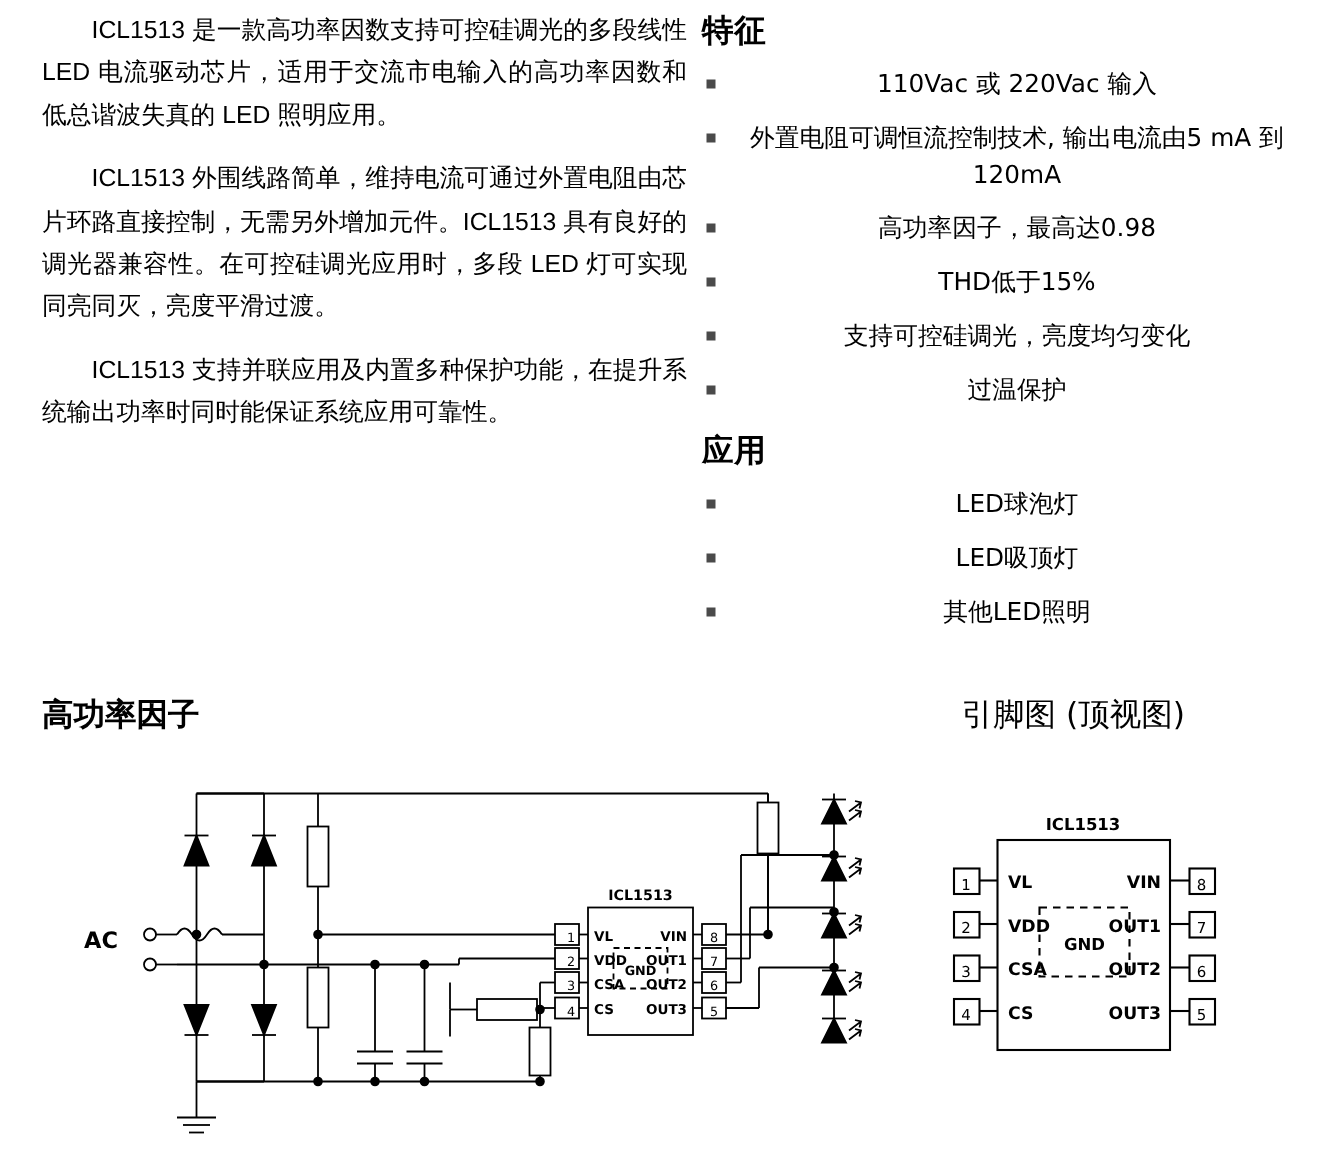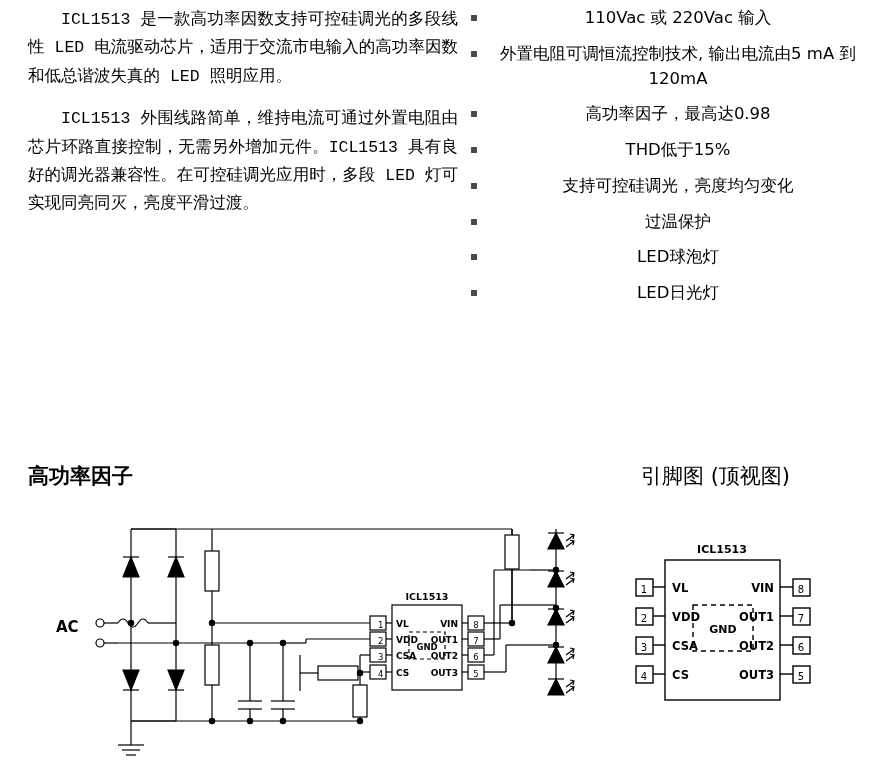--- a/index.html
+++ b/index.html
@@ -42,21 +42,21 @@
   }
   h2.section-title.second {
     margin-top: 14px;
   }
   p.para {
     font-size: 16.5px;
     line-height: 1.72;
     margin: 0 0 14px 0;
     text-indent: 2em;
     text-align: justify;
-    font-family: Liberation Mono, monospace;
+    font-family: Liberation Sans, sans-serif;
   }
   ul.bullets {
     list-style: none;
     margin: 0;
     padding: 0;
   }
   ul.bullets li {
     position: relative;
     padding-left: 20px;
     font-size: 16.5px;
@@ -118,34 +118,38 @@
   }
 </style>
 </head>
 <body>
 
 <div class="page">
 
   <div class="col-left">
     <p class="para">ICL1513 是一款高功率因数支持可控硅调光的多段线性 LED 电流驱动芯片，适用于交流市电输入的高功率因数和低总谐波失真的 LED 照明应用。</p>
     <p class="para">ICL1513 外围线路简单，维持电流可通过外置电阻由芯片环路直接控制，无需另外增加元件。ICL1513 具有良好的调光器兼容性。在可控硅调光应用时，多段 LED 灯可实现同亮同灭，亮度平滑过渡。</p>
+    <p class="para">ICL1513 支持并联应用及内置多种保护功能，在提升系统输出功率时同时能保证系统应用可靠性。</p>
   </div>
 
   <div class="col-right">
+    <h2 class="section-title">特征</h2>
     <ul class="bullets">
       <li>110Vac 或 220Vac 输入</li>
       <li>外置电阻可调恒流控制技术, 输出电流由5 mA 到 120mA</li>
       <li>高功率因子，最高达0.98</li>
       <li>THD低于15%</li>
       <li>支持可控硅调光，亮度均匀变化</li>
       <li>过温保护</li>
     </ul>
+    <h2 class="section-title second">应用</h2>
     <ul class="bullets">
       <li>LED球泡灯</li>
-      <li>LED日光灯</li>
+      <li>LED吸顶灯</li>
+      <li>其他LED照明</li>
     </ul>
   </div>
 
   <div class="fig-heading-left">高功率因子</div>
   <div class="fig-heading-right">引脚图 (顶视图)</div>
 
   <div class="schematic">
     <svg width="620" height="255" viewBox="0 0 620 255">
       <g stroke="#000" stroke-width="1.2" fill="none">
 

